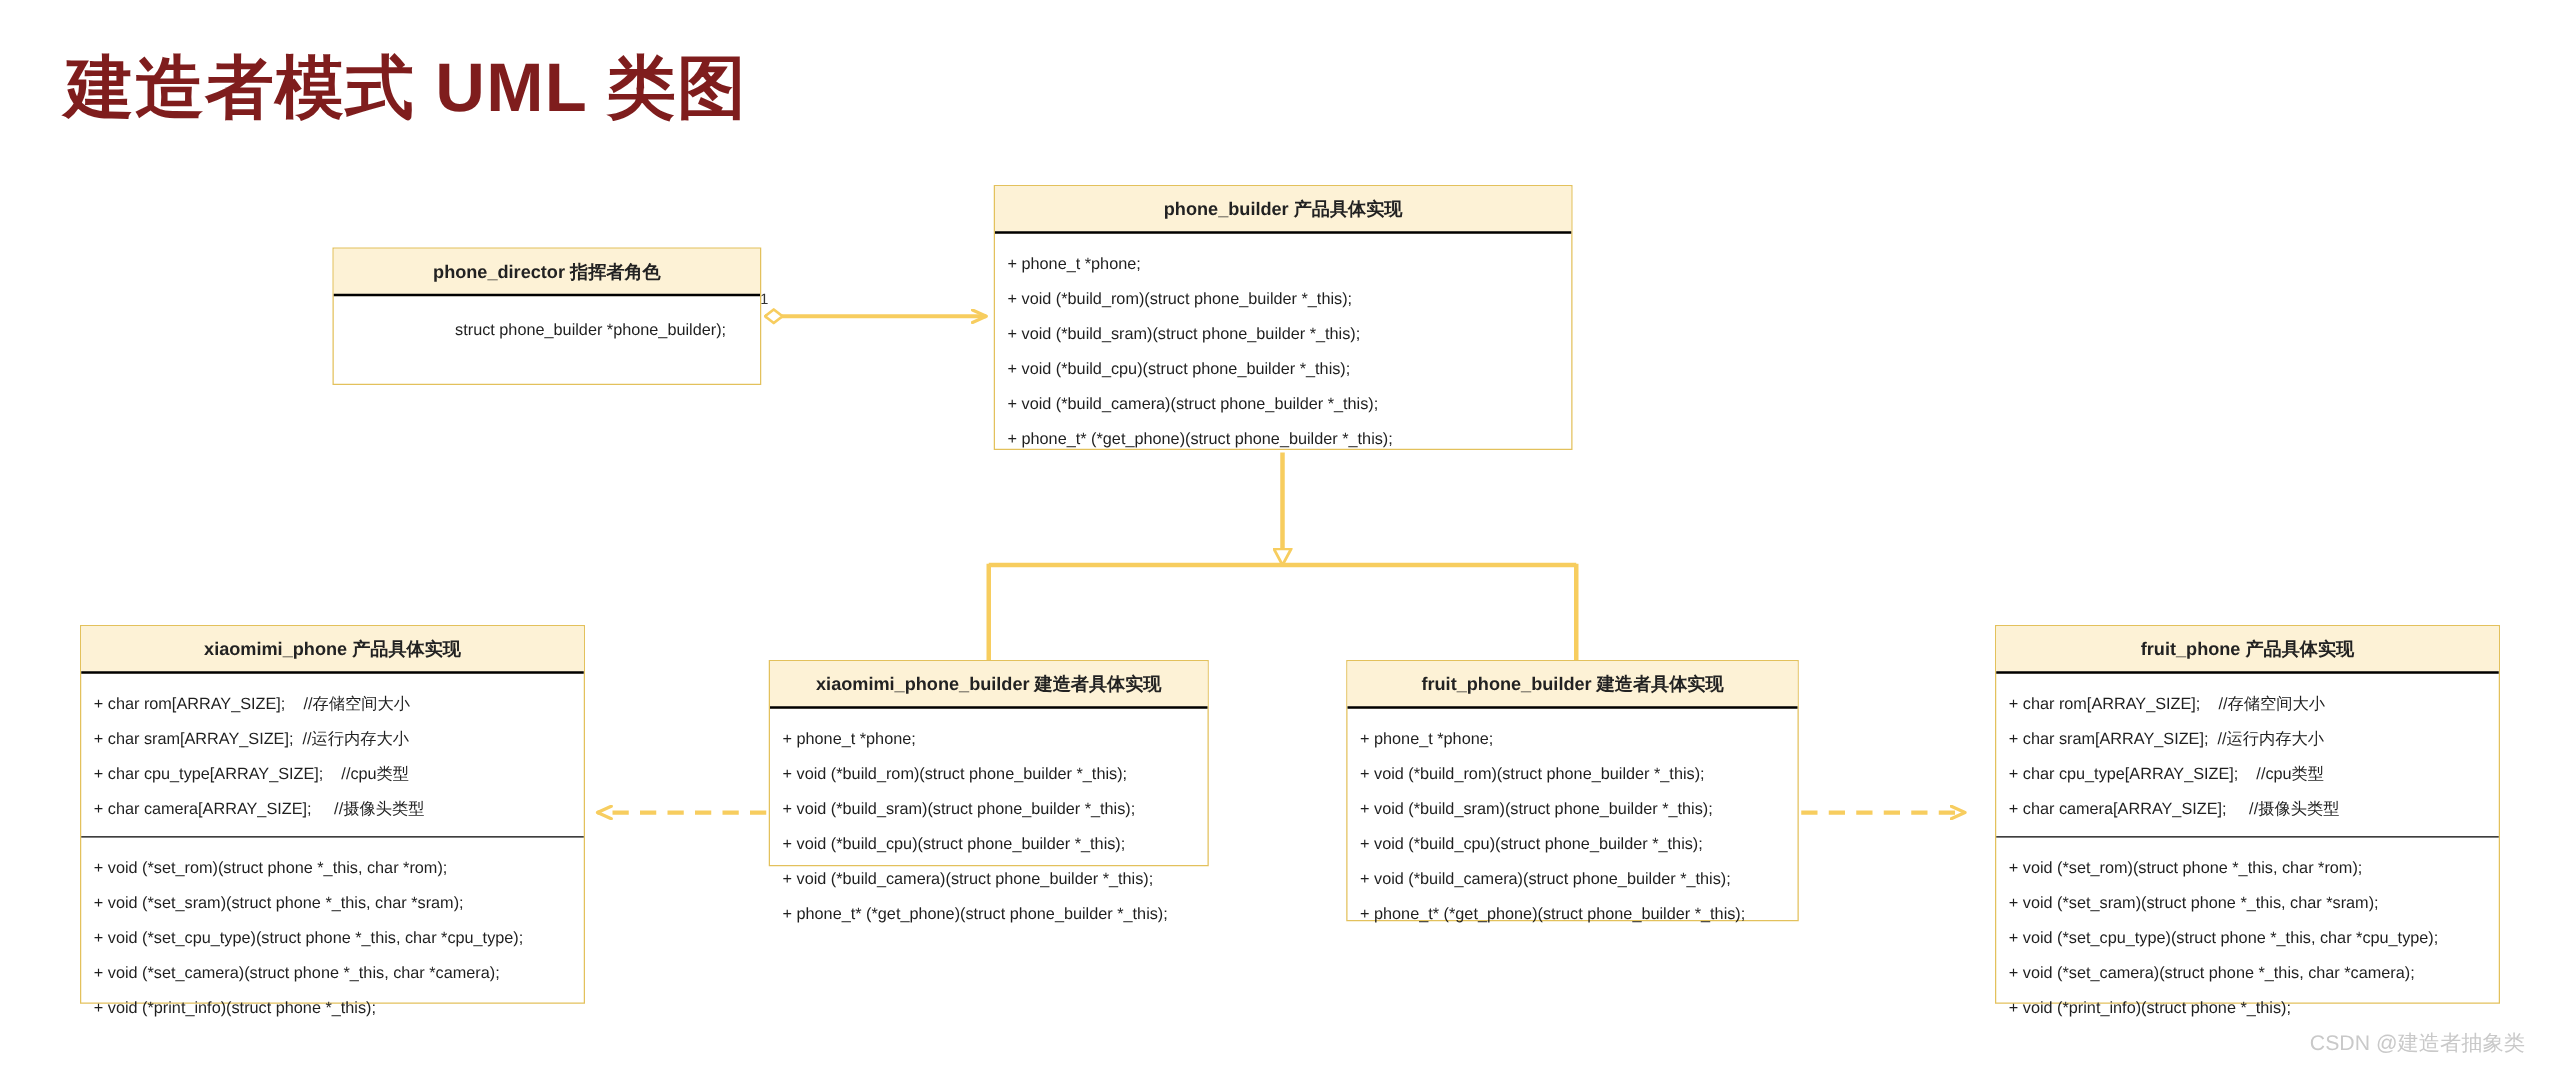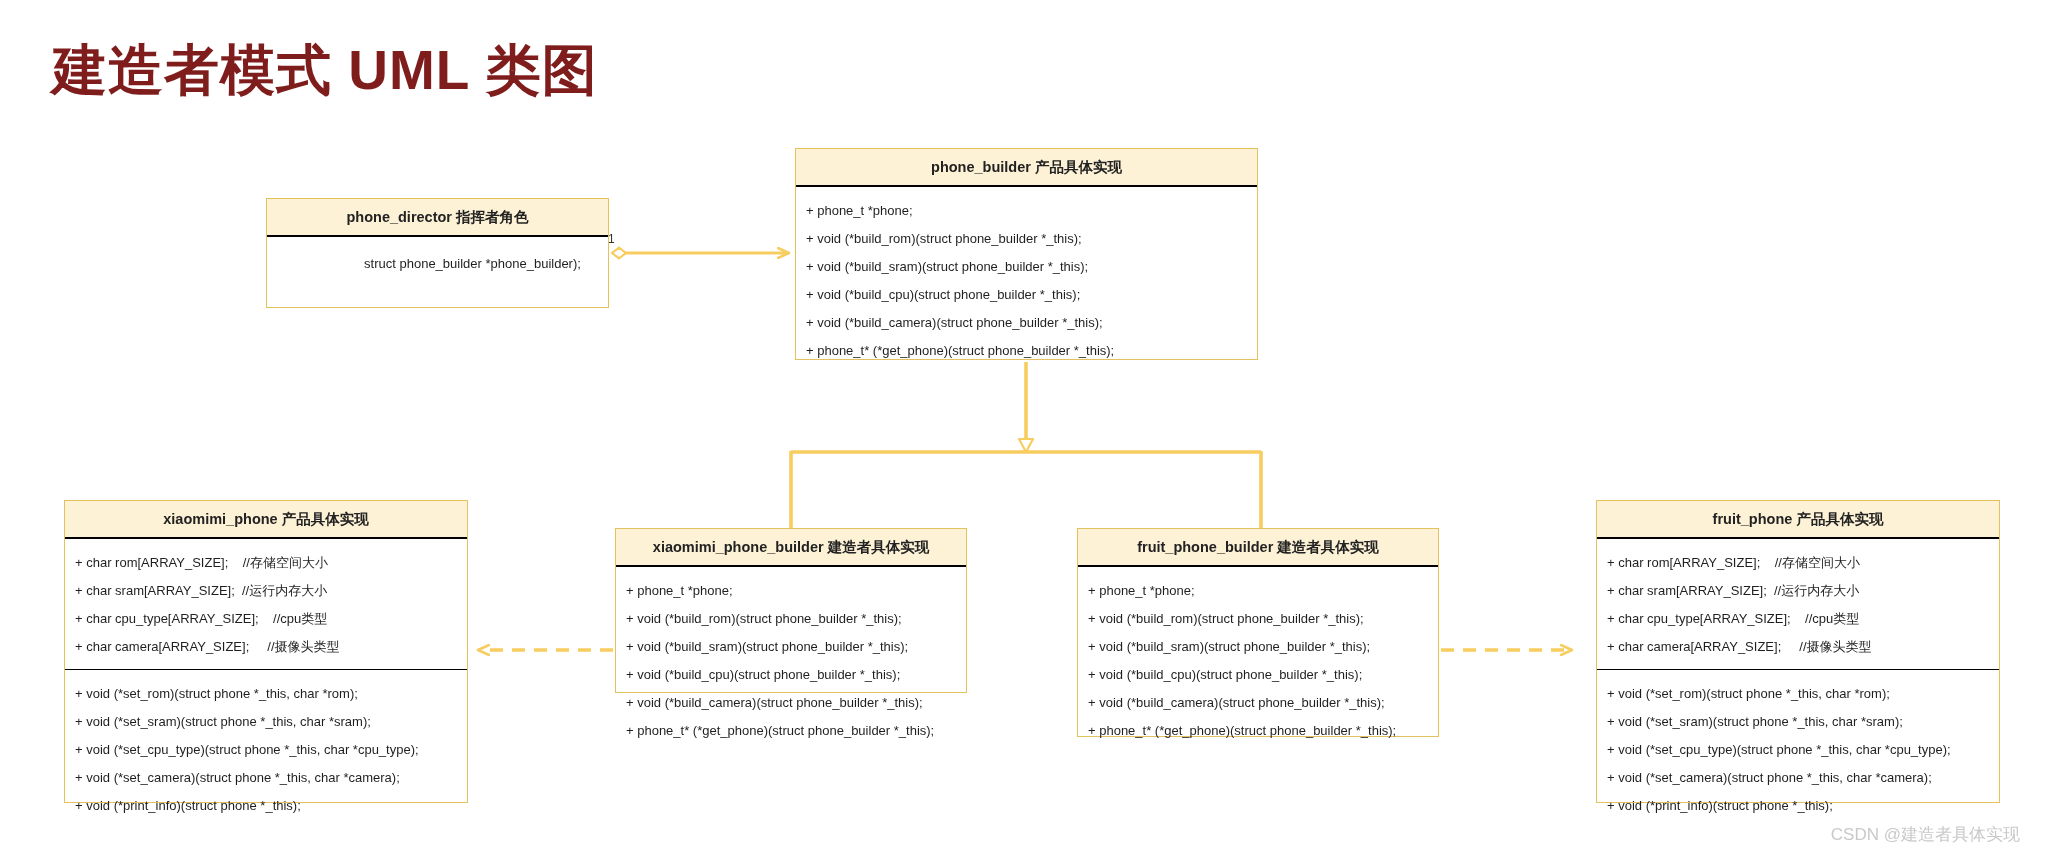--- a/index.html
+++ b/index.html
@@ -219,13 +219,13 @@
   </div>
   <div class="uml-section">
     <div class="uml-line">+ void (*set_rom)(struct phone *_this, char *rom);</div>
     <div class="uml-line">+ void (*set_sram)(struct phone *_this, char *sram);</div>
     <div class="uml-line">+ void (*set_cpu_type)(struct phone *_this, char *cpu_type);</div>
     <div class="uml-line">+ void (*set_camera)(struct phone *_this, char *camera);</div>
     <div class="uml-line">+ void (*print_info)(struct phone *_this);</div>
   </div>
 </div>
 
-<div id="watermark">CSDN @建造者具体实现</div>
+<div id="watermark">CSDN @建造者抽象类</div>
 
 </body></html>

